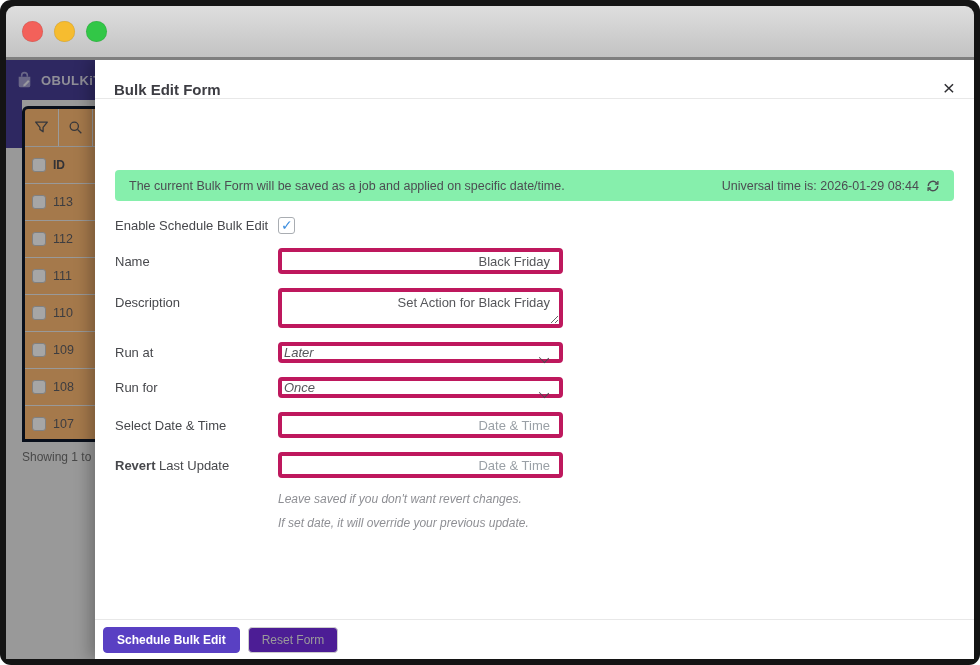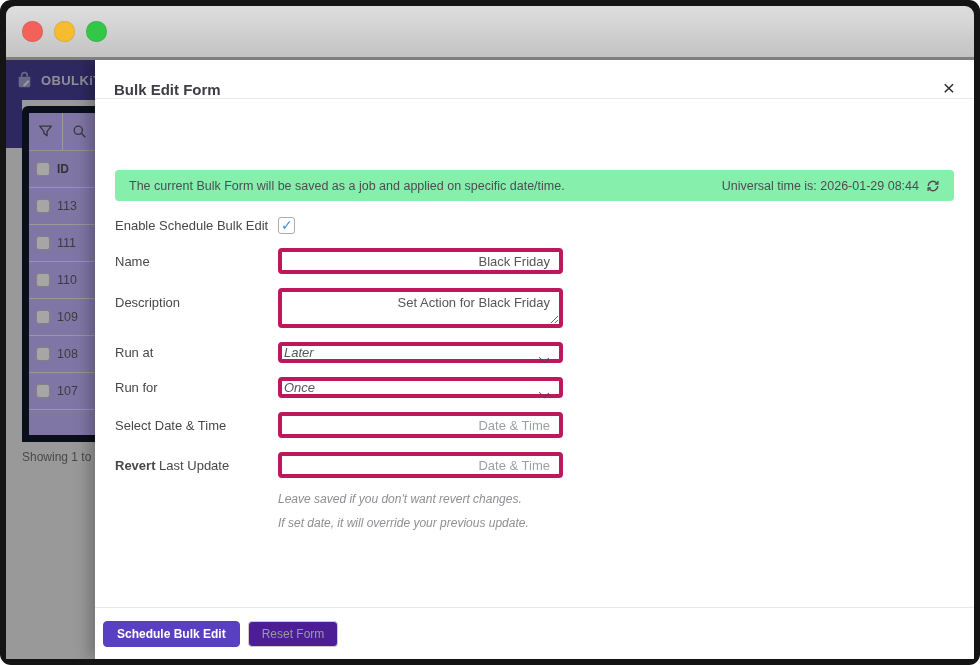--- a/index.html
+++ b/index.html
@@ -15,21 +15,21 @@
   .light { width:21px; height:21px; border-radius:50%; display:inline-block; box-shadow:inset 0 0 1px rgba(0,0,0,.35); }
 
   
   .app { position:absolute; left:6px; right:6px; top:60px; bottom:6px; background:#fff; overflow:hidden; }
 
   
   .bg-page { position:absolute; inset:0; background:#ececec; }
   .navbar { position:absolute; left:0; top:0; width:100%; height:40px; background:#473e95; display:flex; align-items:center; padding-left:9px; gap:7px; }
   .brand { color:#dcdae9; font-size:13px; font-weight:700; letter-spacing:.4px; }
   .purple-tail { position:absolute; left:0; top:40px; width:16px; height:48px; background:#473e95; }
-  .card { position:absolute; left:16px; top:46px; width:130px; height:336px; background:#c4b5fd; border:7px solid #0f172a; border-radius:6px 6px 0 0; }
+  .card { position:absolute; left:16px; top:46px; width:130px; height:336px; background:#fdba74; border:3px solid #0f172a; border-radius:6px 6px 0 0; }
   .toolbar { height:38px; border-bottom:1px solid #e3e3e3; display:flex; align-items:stretch; }
   .tool { width:34px; display:flex; align-items:center; justify-content:center; border-right:1px solid #eee; }
   .thead, .trow { height:37px; display:flex; align-items:center; padding-left:7px; gap:7px; border-bottom:1px solid #ebebeb; }
   .thead { font-weight:700; font-size:12px; color:#4e4e54; }
   .trow { font-size:12.5px; color:#5e5e64; }
   .cb-sm { width:14px; height:14px; border:1px solid #c6c6c6; border-radius:3px; background:#fff; flex:0 0 auto; }
   .showing { position:absolute; left:16px; top:390px; font-size:12px; color:#6f6f6f; white-space:nowrap; width:80px; overflow:hidden; }
   .backdrop { position:absolute; inset:0; background:rgba(0,0,0,.35); }
 
   
@@ -61,21 +61,21 @@
   .tinput, .ttextarea, .selectbox { width:285px; border:4px solid #be185d; border-radius:4px; font-size:13px; color:#55565a; background:#fff; font-family:inherit;text-align:right; }
   .tinput { height:26px; padding:0 9px; }
   .tinput::placeholder { color:#9aa0a6; opacity:1; }
   .ttextarea { height:40px; padding:3px 9px; resize:both; line-height:1.3; }
   .selectbox { height:21px; position:relative; display:flex; align-items:center; padding:0 2px; cursor:pointer;font-style:italic; }
   .chev { position:absolute; right:11px; top:8px; width:8px; height:8px; border-right:1.8px solid #4a4a4e; border-bottom:1.8px solid #4a4a4e; transform:rotate(45deg) scale(1,0.82); }
 
   .hints { margin-left:163px; margin-top:9px; }
   .hint { font-size:12px; font-style:italic; color:#8e8f94; margin-bottom:10px; }
 
-  .modal-footer { position:absolute; left:0; right:0; bottom:0; height:52px; border-top:1px solid #e8e8e8; display:flex; align-items:center; padding:0 8px; gap:8px; background:#fff; }
+  .modal-footer { position:absolute; left:0; right:0; bottom:0; height:40px; border-top:1px solid #e8e8e8; display:flex; align-items:center; padding:0 8px; gap:8px; background:#fff; }
   .btn { height:26px; border-radius:4px; font-size:12px; padding:0 13px; cursor:pointer; font-family:inherit; }
   .btn-primary { background:#5940c3; border:1px solid #5940c3; color:#fff; font-weight:700; }
   .btn-secondary { background:#4c1d95; border:1px solid #cdcdcd; color:#9b9b9b; font-weight:400; }
 
   svg { display:block; }
 </style>
 </head>
 <body>
 
 <div class="window">
@@ -124,20 +124,24 @@
         <div class="thead">
           <span class="cb-sm"></span>
           <span>ID</span>
         </div>
         <div class="trow">
             <span class="cb-sm"></span>
             <span>113</span>
           </div>
         <div class="trow">
             <span class="cb-sm"></span>
+            <span>112</span>
+          </div>
+        <div class="trow">
+            <span class="cb-sm"></span>
             <span>111</span>
           </div>
         <div class="trow">
             <span class="cb-sm"></span>
             <span>110</span>
           </div>
         <div class="trow">
             <span class="cb-sm"></span>
             <span>109</span>
           </div>

